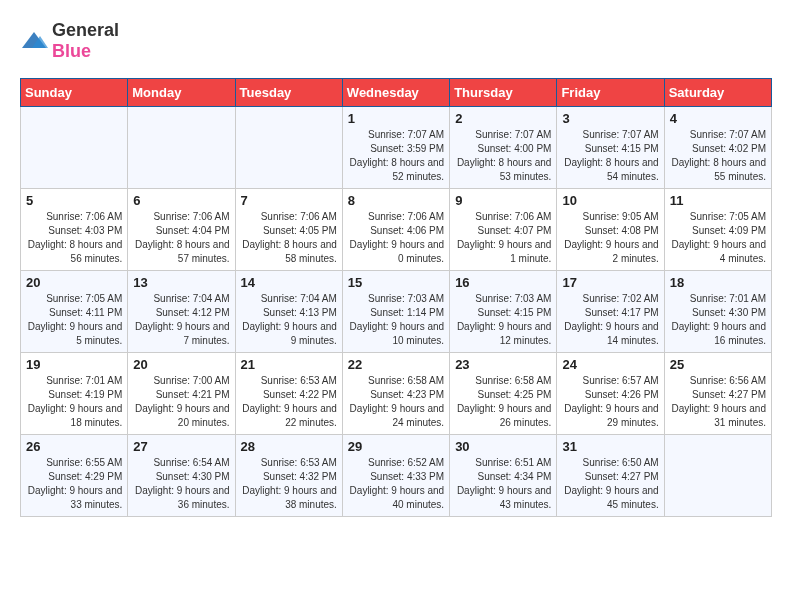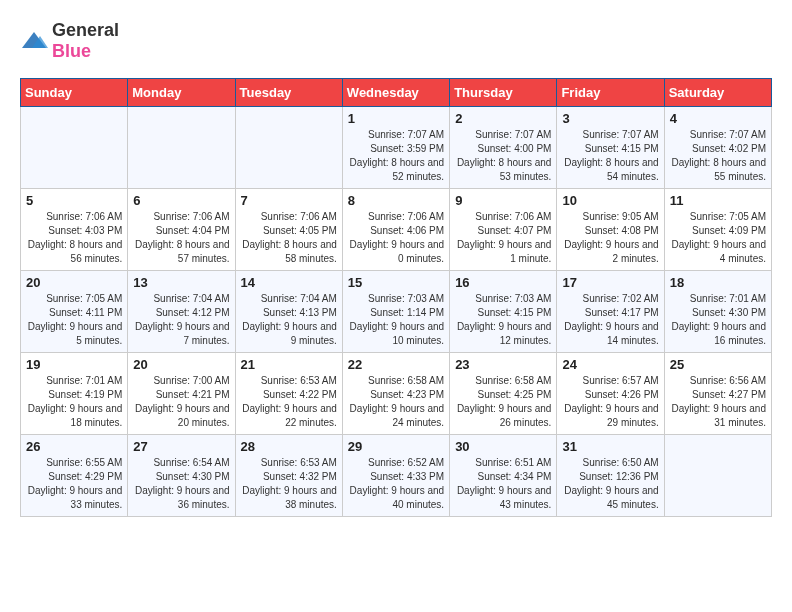--- a/index.html
+++ b/index.html
@@ -326,20 +326,20 @@
         <td>
           <span class="day-number">30</span>
           <div class="cell-content">Sunrise: 6:51 AM
 Sunset: 4:34 PM
 Daylight: 9 hours
 and 43 minutes.</div>
         </td>
         <td>
           <span class="day-number">31</span>
           <div class="cell-content">Sunrise: 6:50 AM
-Sunset: 12:36 PM
+Sunset: 4:27 PM
 Daylight: 9 hours
 and 45 minutes.</div>
         </td>
         <td></td>
       </tr>
     </tbody>
 </table>
 
 </body></html>

